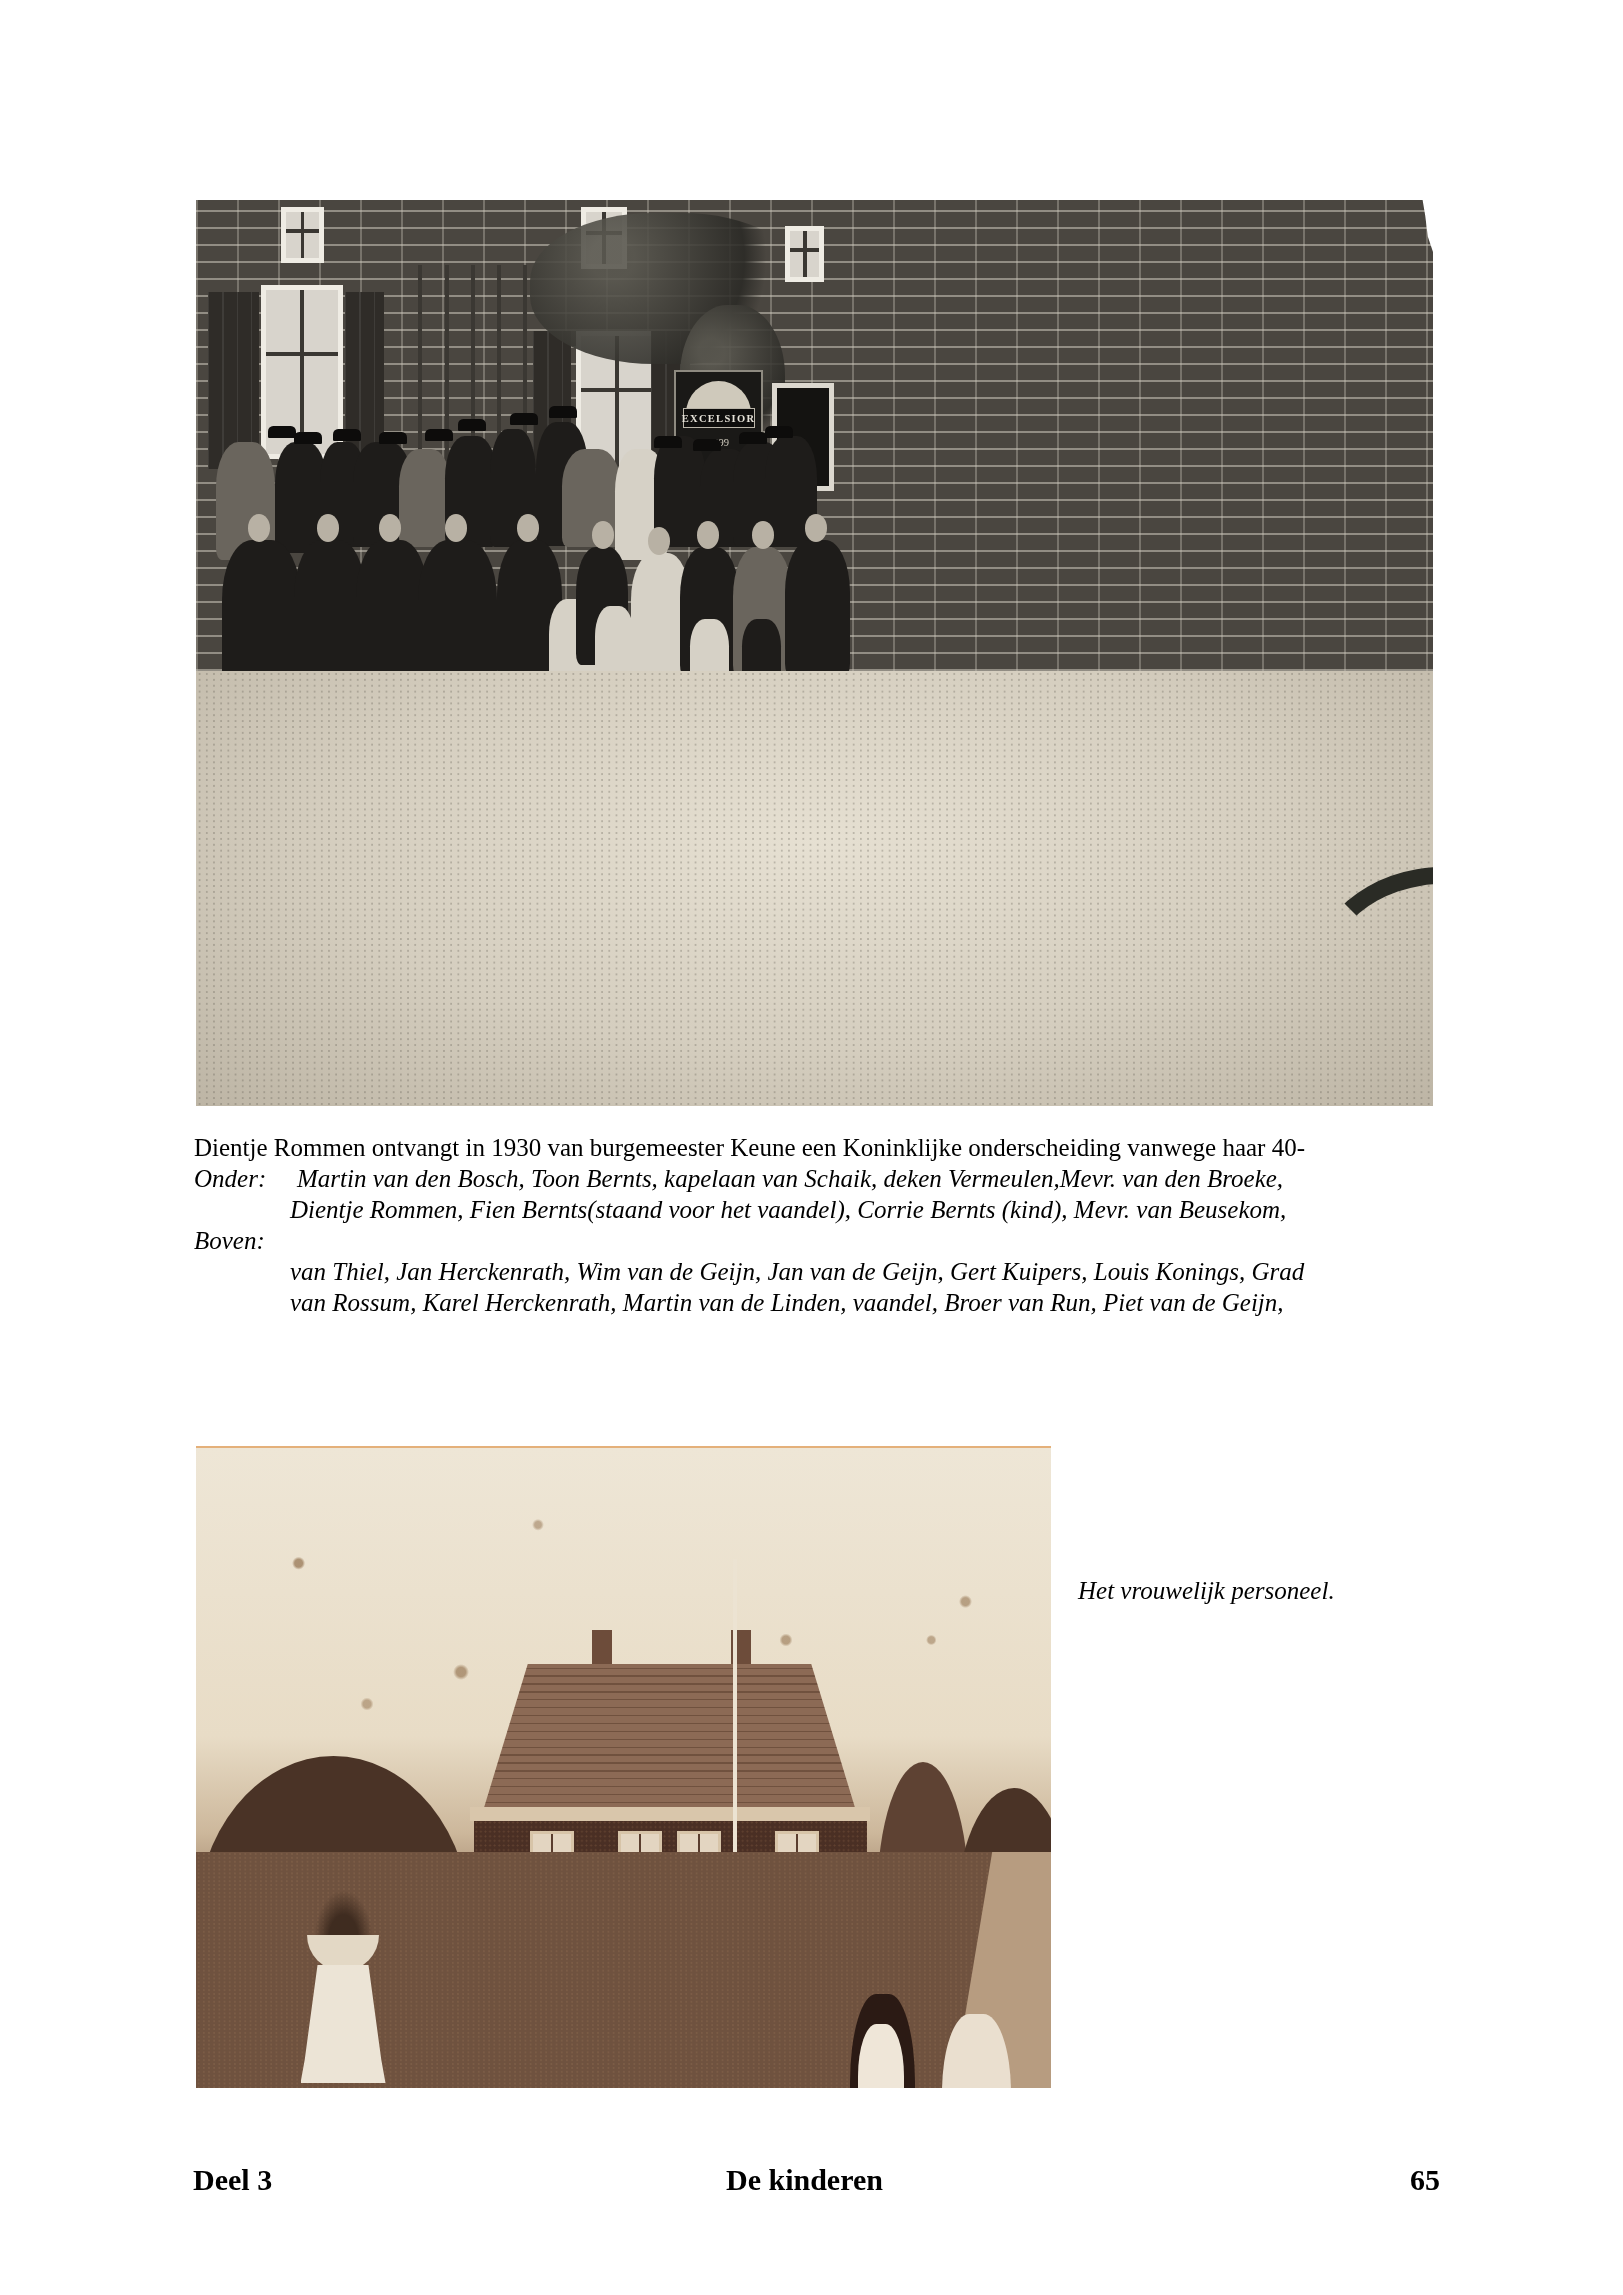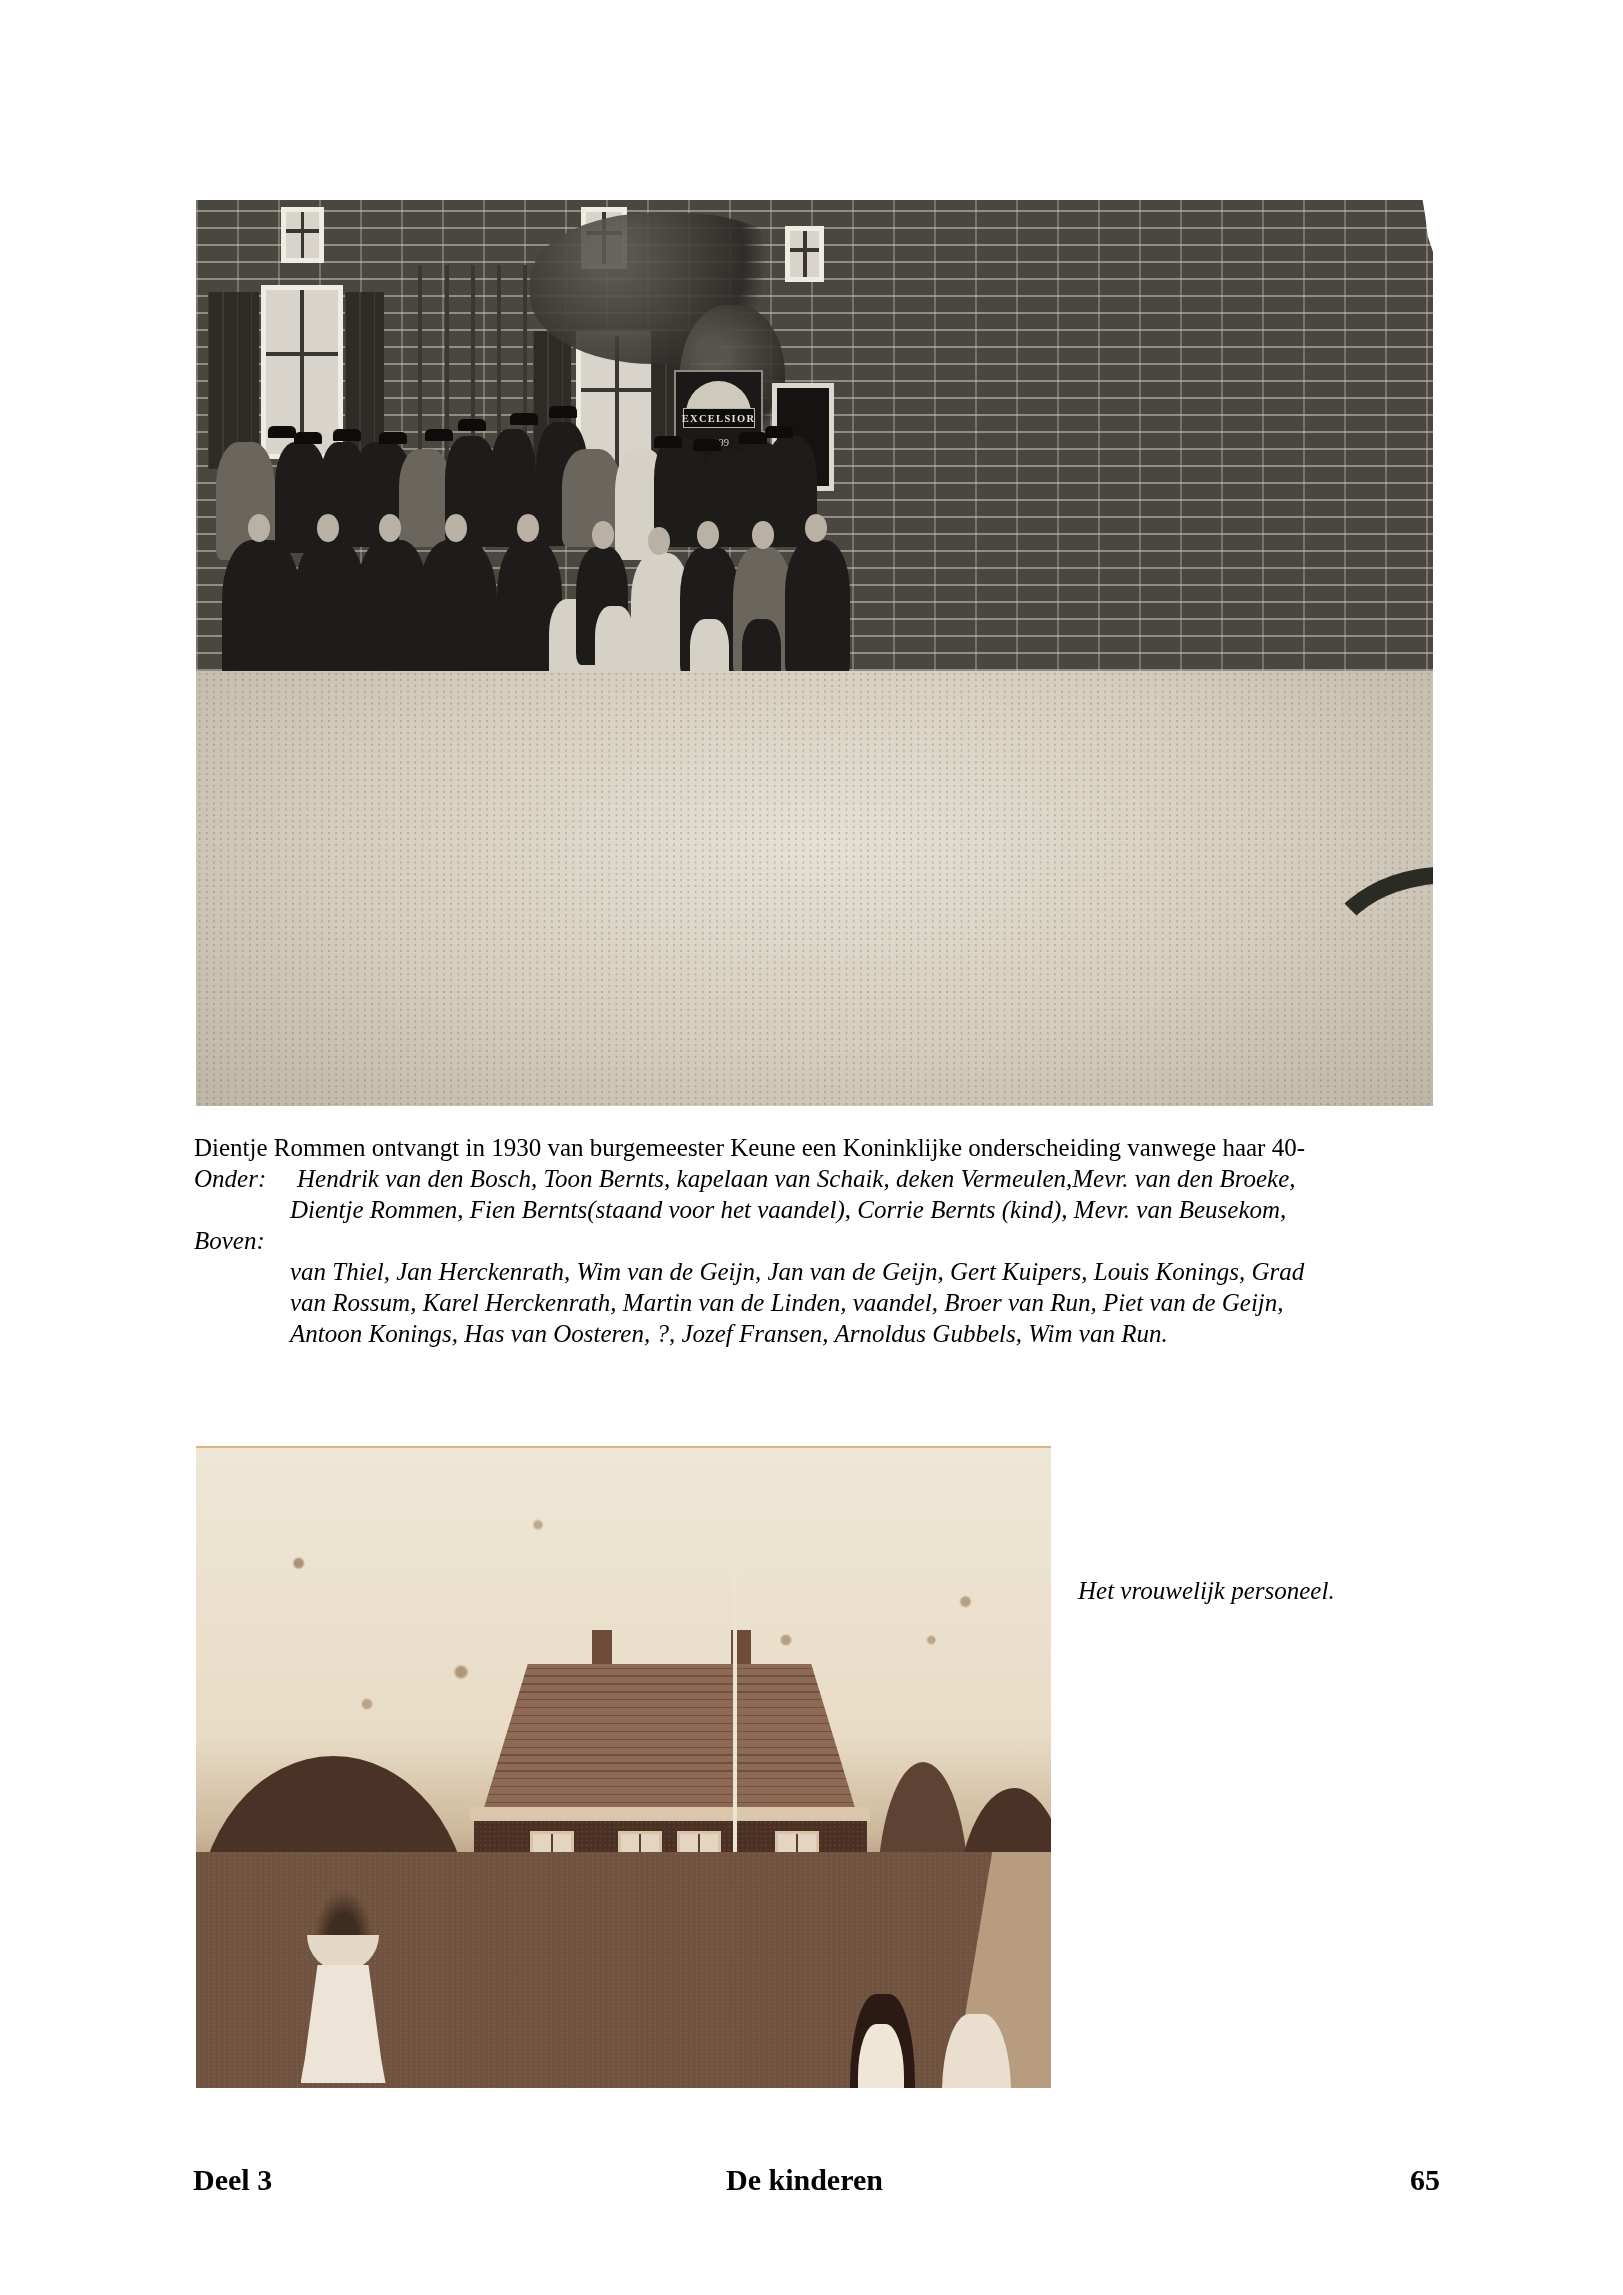--- a/index.html
+++ b/index.html
@@ -198,30 +198,29 @@
   <div class="p1-ground"></div>
   <div class="hedge" style="left:1112px;top:667px;width:236px;height:196px"></div>
   <div class="torn"></div>
 </div>
 
 <div class="caption1">
   <div class="intro">Dientje Rommen ontvangt in 1930 van burgemeester Keune een Koninklijke onderscheiding vanwege haar 40-</div>
 
   <div class="row onder">
     <span class="lbl">Onder:</span>
-    <span>Hendrik van den Bosch, Toon Bernts, kapelaan van Schaik, deken Vermeulen,Mevr. van den Broeke,</span>
+    <span>Martin van den Bosch, Toon Bernts, kapelaan van Schaik, deken Vermeulen,Mevr. van den Broeke,</span>
   </div>
   <div class="indent">Dientje Rommen, Fien Bernts(staand voor het vaandel), Corrie Bernts (kind), Mevr. van Beusekom,</div>
 
   <div class="row boven">
     <span class="lbl">Boven:</span>
   </div>
   <div class="indent">van Thiel, Jan Herckenrath, Wim van de Geijn, Jan van de Geijn, Gert Kuipers, Louis Konings, Grad</div>
   <div class="indent">van Rossum, Karel Herckenrath, Martin van de Linden, vaandel, Broer van Run, Piet van de Geijn,</div>
-  <div class="indent">Antoon Konings, Has van Oosteren, ?, Jozef Fransen, Arnoldus Gubbels, Wim van Run.</div>
 </div>
 
 <div class="photo2">
   <div class="spots"></div>
   <div class="tree dark" style="left:0;top:308px;width:275px;height:340px"></div>
   <div class="tree" style="left:681px;top:314px;width:92px;height:275px;border-radius:50% 50% 10% 10%"></div>
   <div class="tree dark" style="left:759px;top:340px;width:118px;height:275px"></div>
   <div class="h-chim" style="left:396px;top:182px"></div>
   <div class="h-chim" style="left:535px;top:182px"></div>
   <div class="h-roof"></div>

